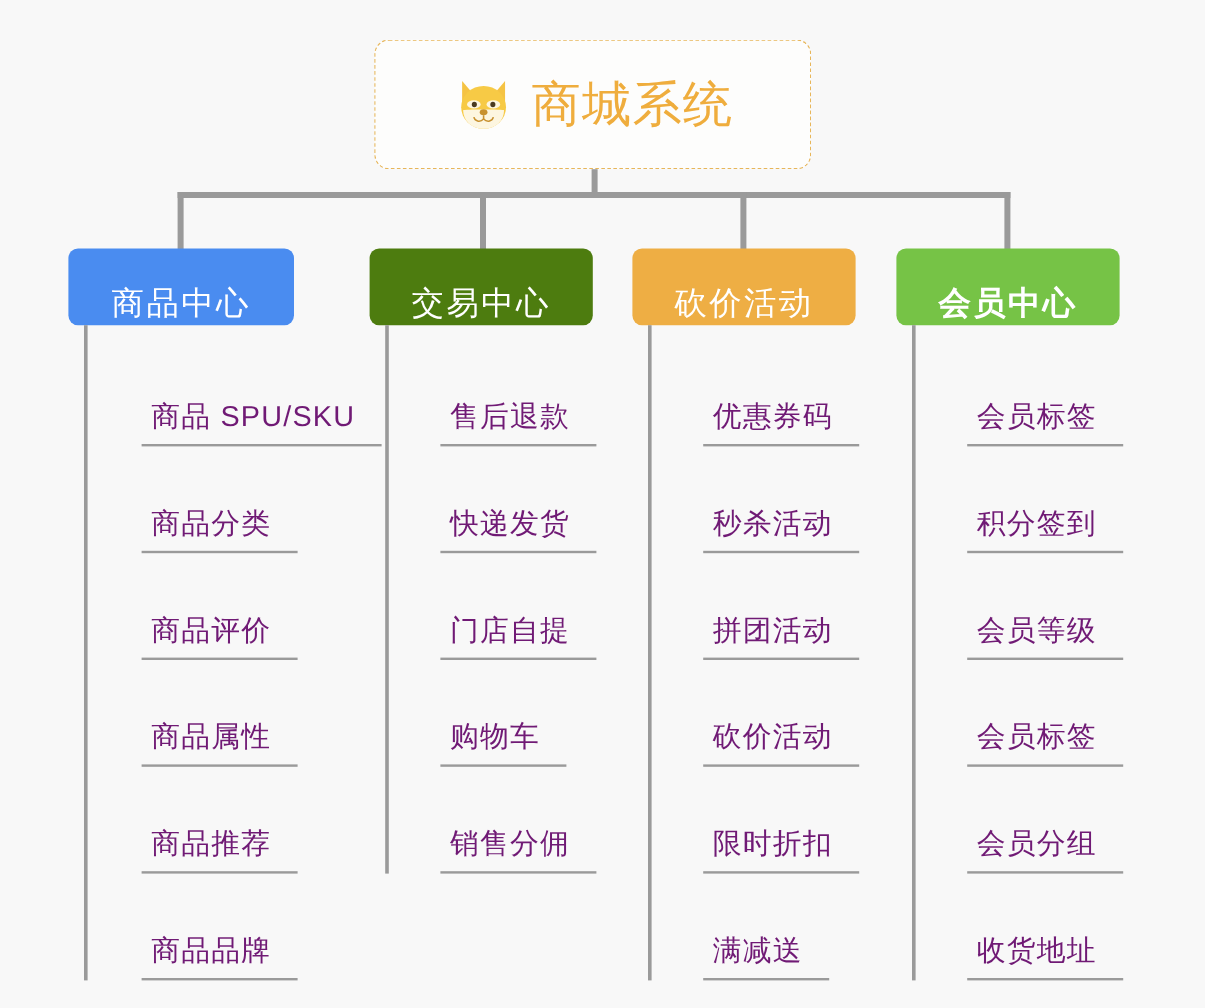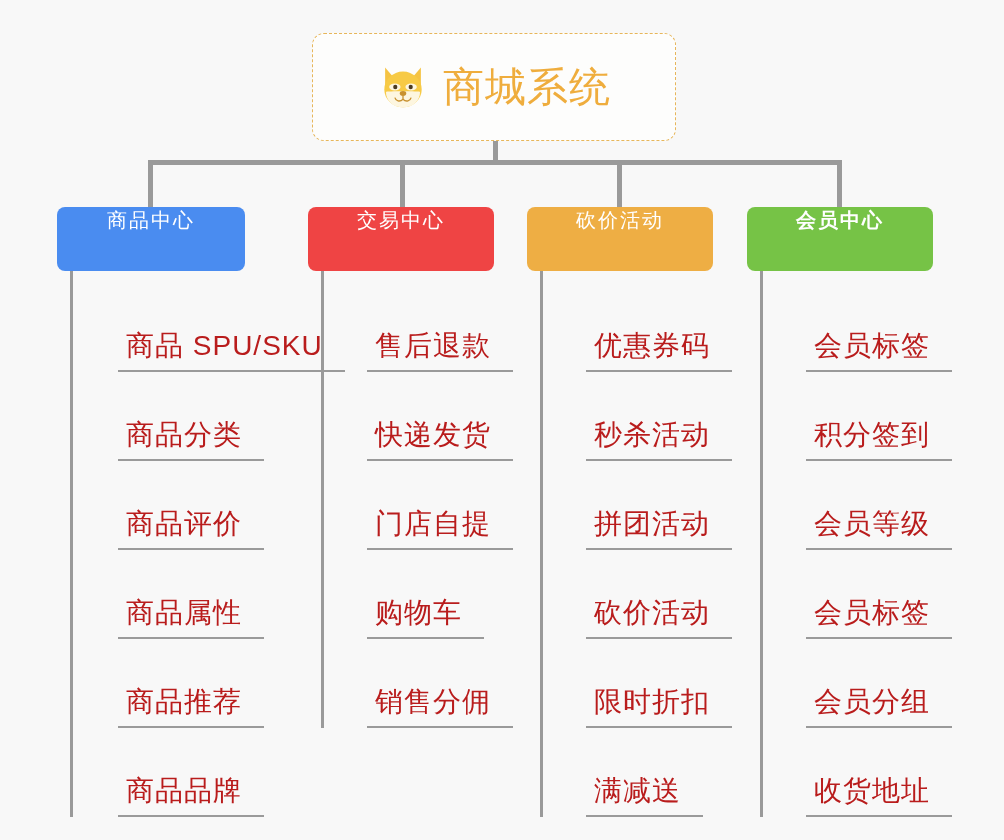--- a/index.html
+++ b/index.html
@@ -84,24 +84,24 @@
   }
   .col-1 { left: 57px;  width: 230px; }
   .col-2 { left: 308px; width: 200px; }
   .col-3 { left: 527px; width: 200px; }
   .col-4 { left: 747px; width: 200px; }
 
   .cat-header {
     height: 64px;
     border-radius: 8px;
     display: flex;
-    align-items: flex-start;
+    align-items: flex-end;
     justify-content: center;
     color: #ffffff;
-    font-size: 20px;
+    font-size: 27px;
     letter-spacing: 2px;
     white-space: nowrap;
   }
   .col-1 .cat-header { width: 188px; }
   .col-2 .cat-header { width: 186px; }
   .col-3 .cat-header { width: 186px; }
   .col-4 .cat-header { width: 186px; font-weight: bold; }
 
   
   .leaf-list {
@@ -115,23 +115,23 @@
   .leaf-item {
     height: 89px;
     box-sizing: border-box;
     display: flex;
     align-items: flex-end;
     justify-content: flex-start;
     padding-left: 28px;
   }
   .leaf-label {
     display: inline-block;
-    font-size: 28px;
+    font-size: 24px;
     line-height: 1.25;
-    color: #b91c1c;
+    color: #701a75;
     white-space: nowrap;
     border-bottom: 2px solid #9a9a9a;
     padding: 0 22px 7px 8px;
     letter-spacing: 1px;
   }
   .col-1 .leaf-item { padding-left: 30px; }
   .col-2 .leaf-item,
   .col-3 .leaf-item,
   .col-4 .leaf-item { padding-left: 28px; }
 </style>
@@ -186,21 +186,21 @@
       <div class="leaf-item">
           <span class="leaf-label">商品推荐</span>
         </div>
       <div class="leaf-item">
           <span class="leaf-label">商品品牌</span>
         </div>
     </div>
   </div>
 
   <div class="column col-2">
-    <div class="cat-header" style="background: #ef4444;">
+    <div class="cat-header" style="background: #4d7c0f;">
       <span>交易中心</span>
     </div>
     <div class="leaf-list">
       <div class="leaf-item">
           <span class="leaf-label">售后退款</span>
         </div>
       <div class="leaf-item">
           <span class="leaf-label">快递发货</span>
         </div>
       <div class="leaf-item">

